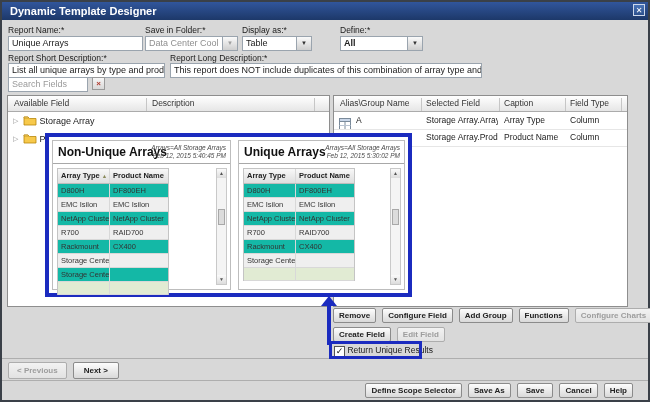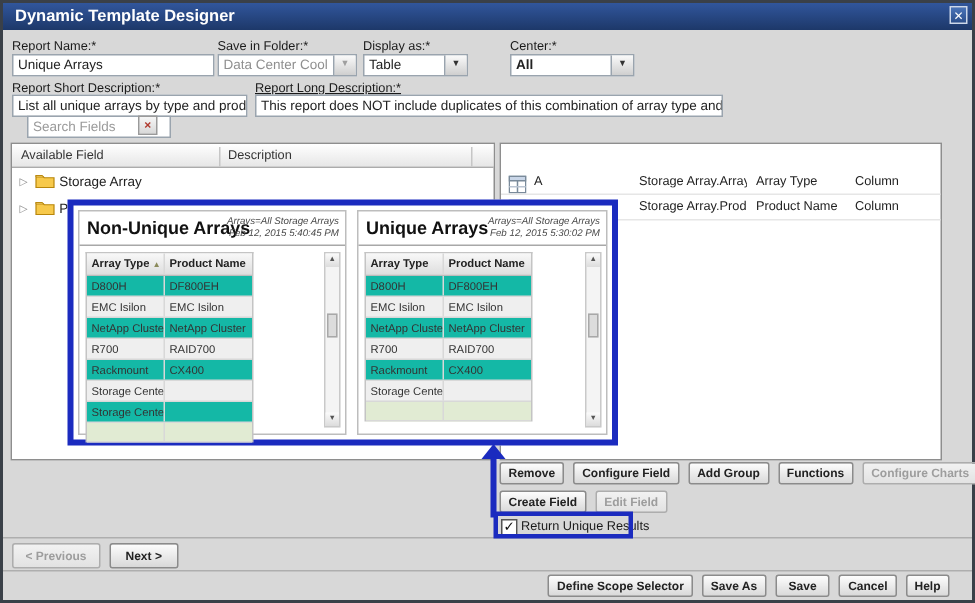--- a/index.html
+++ b/index.html
@@ -61,43 +61,43 @@
 <div class="window">
 
   <div class="abs titlebar">
     <span>Dynamic Template Designer</span>
   </div>
   <div class="abs closebtn">✕</div>
 
   <div class="abs flabel" style="left:8px;top:25px;">Report Name:*</div>
   <div class="abs flabel" style="left:145px;top:25px;">Save in Folder:*</div>
   <div class="abs flabel" style="left:242px;top:25px;">Display as:*</div>
-  <div class="abs flabel" style="left:340px;top:25px;">Center:*</div>
+  <div class="abs flabel" style="left:340px;top:25px;">Define:*</div>
 
   <div class="abs tinput" style="left:8px;top:36px;width:135px;height:15px;">Unique Arrays</div>
   <div class="abs dd disabled" style="left:145px;top:36px;width:93px;height:15px;">
     <span class="val">Data Center Cool Reports</span>
     <span class="btn">▼</span>
   </div>
   <div class="abs dd" style="left:242px;top:36px;width:70px;height:15px;">
     <span class="val">Table</span>
     <span class="btn">▼</span>
   </div>
   <div class="abs dd" style="left:340px;top:36px;width:83px;height:15px;font-weight:bold;">
     <span class="val">All</span>
     <span class="btn">▼</span>
   </div>
 
   <div class="abs flabel" style="left:8px;top:53px;">Report Short Description:*</div>
-  <div class="abs flabel" style="left:170px;top:53px;text-decoration:underline;">Report Long Description:*</div>
+  <div class="abs flabel" style="left:170px;top:53px;">Report Long Description:*</div>
 
   <div class="abs tinput" style="left:8px;top:63px;width:157px;height:15px;">List all unique arrays by type and product name.</div>
   <div class="abs tinput" style="left:170px;top:63px;width:312px;height:15px;">This report does NOT include duplicates of this combination of array type and product name.</div>
 
-  <div class="abs tinput" style="left:18px;top:77px;width:96px;height:15px;color:#9a9a9a;">Search Fields</div>
+  <div class="abs tinput" style="left:8px;top:77px;width:80px;height:15px;color:#9a9a9a;">Search Fields</div>
   <div class="abs" style="left:92px;top:77px;width:13px;height:13px;background:linear-gradient(#f6f6f6,#d8d8d8);border:1px solid #9a9a9a;box-sizing:border-box;text-align:center;font-size:8px;font-weight:bold;color:#b03a2e;line-height:11px;cursor:pointer;">×</div>
 
   <div class="abs panel" style="left:7px;top:95px;width:323px;height:212px;">
     <div class="phead">
       <span style="left:6px;">Available Field</span>
       <span style="left:144px;">Description</span>
       <span class="vsep" style="left:138px;"></span>
       <span class="vsep" style="left:306px;"></span>
     </div>
     <div class="treerow" style="left:5px;top:19px;">
@@ -112,20 +112,30 @@
       <span class="expander">▷</span>
       <span class="folder-icon"><svg width="14" height="11" viewBox="0 0 14 11">
             <path d="M1 2 L5 2 L6.5 3.5 L13 3.5 L13 10 L1 10 Z" fill="#f7c94b" stroke="#b8860b" stroke-width="0.8"></path>
             <path d="M1 2 L5 2 L6 3 L1 3 Z" fill="#fde28a" stroke="#b8860b" stroke-width="0.6"></path>
           </svg></span>
       <span>Pre</span>
     </div>
   </div>
 
   <div class="abs panel" style="left:333px;top:95px;width:295px;height:212px;">
+    <div class="phead">
+      <span style="left:6px;">Alias\Group Name</span>
+      <span style="left:92px;">Selected Field</span>
+      <span style="left:170px;">Caption</span>
+      <span style="left:236px;">Field Type</span>
+      <span class="vsep" style="left:87px;"></span>
+      <span class="vsep" style="left:165px;"></span>
+      <span class="vsep" style="left:231px;"></span>
+      <span class="vsep" style="left:287px;"></span>
+    </div>
 
     <div>
       <span class="grid-icon abs" style="left:5px;top:18px;"><svg width="12" height="12" viewBox="0 0 12 12">
             <rect x="0.5" y="0.5" width="11" height="11" fill="#fff" stroke="#7a8a9a"></rect>
             <rect x="0.5" y="0.5" width="11" height="3" fill="#c9d6e8" stroke="#7a8a9a"></rect>
             <line x1="6" y1="3.5" x2="6" y2="11.5" stroke="#7a8a9a"></line>
             <line x1="0.5" y1="7.5" x2="11.5" y2="7.5" stroke="#b9c4d2"></line>
           </svg></span>
       <span class="cell" style="left:22px;top:19px;">A</span>
       <span class="cell" style="left:92px;top:19px;width:72px;">Storage Array.Array Type</span>

